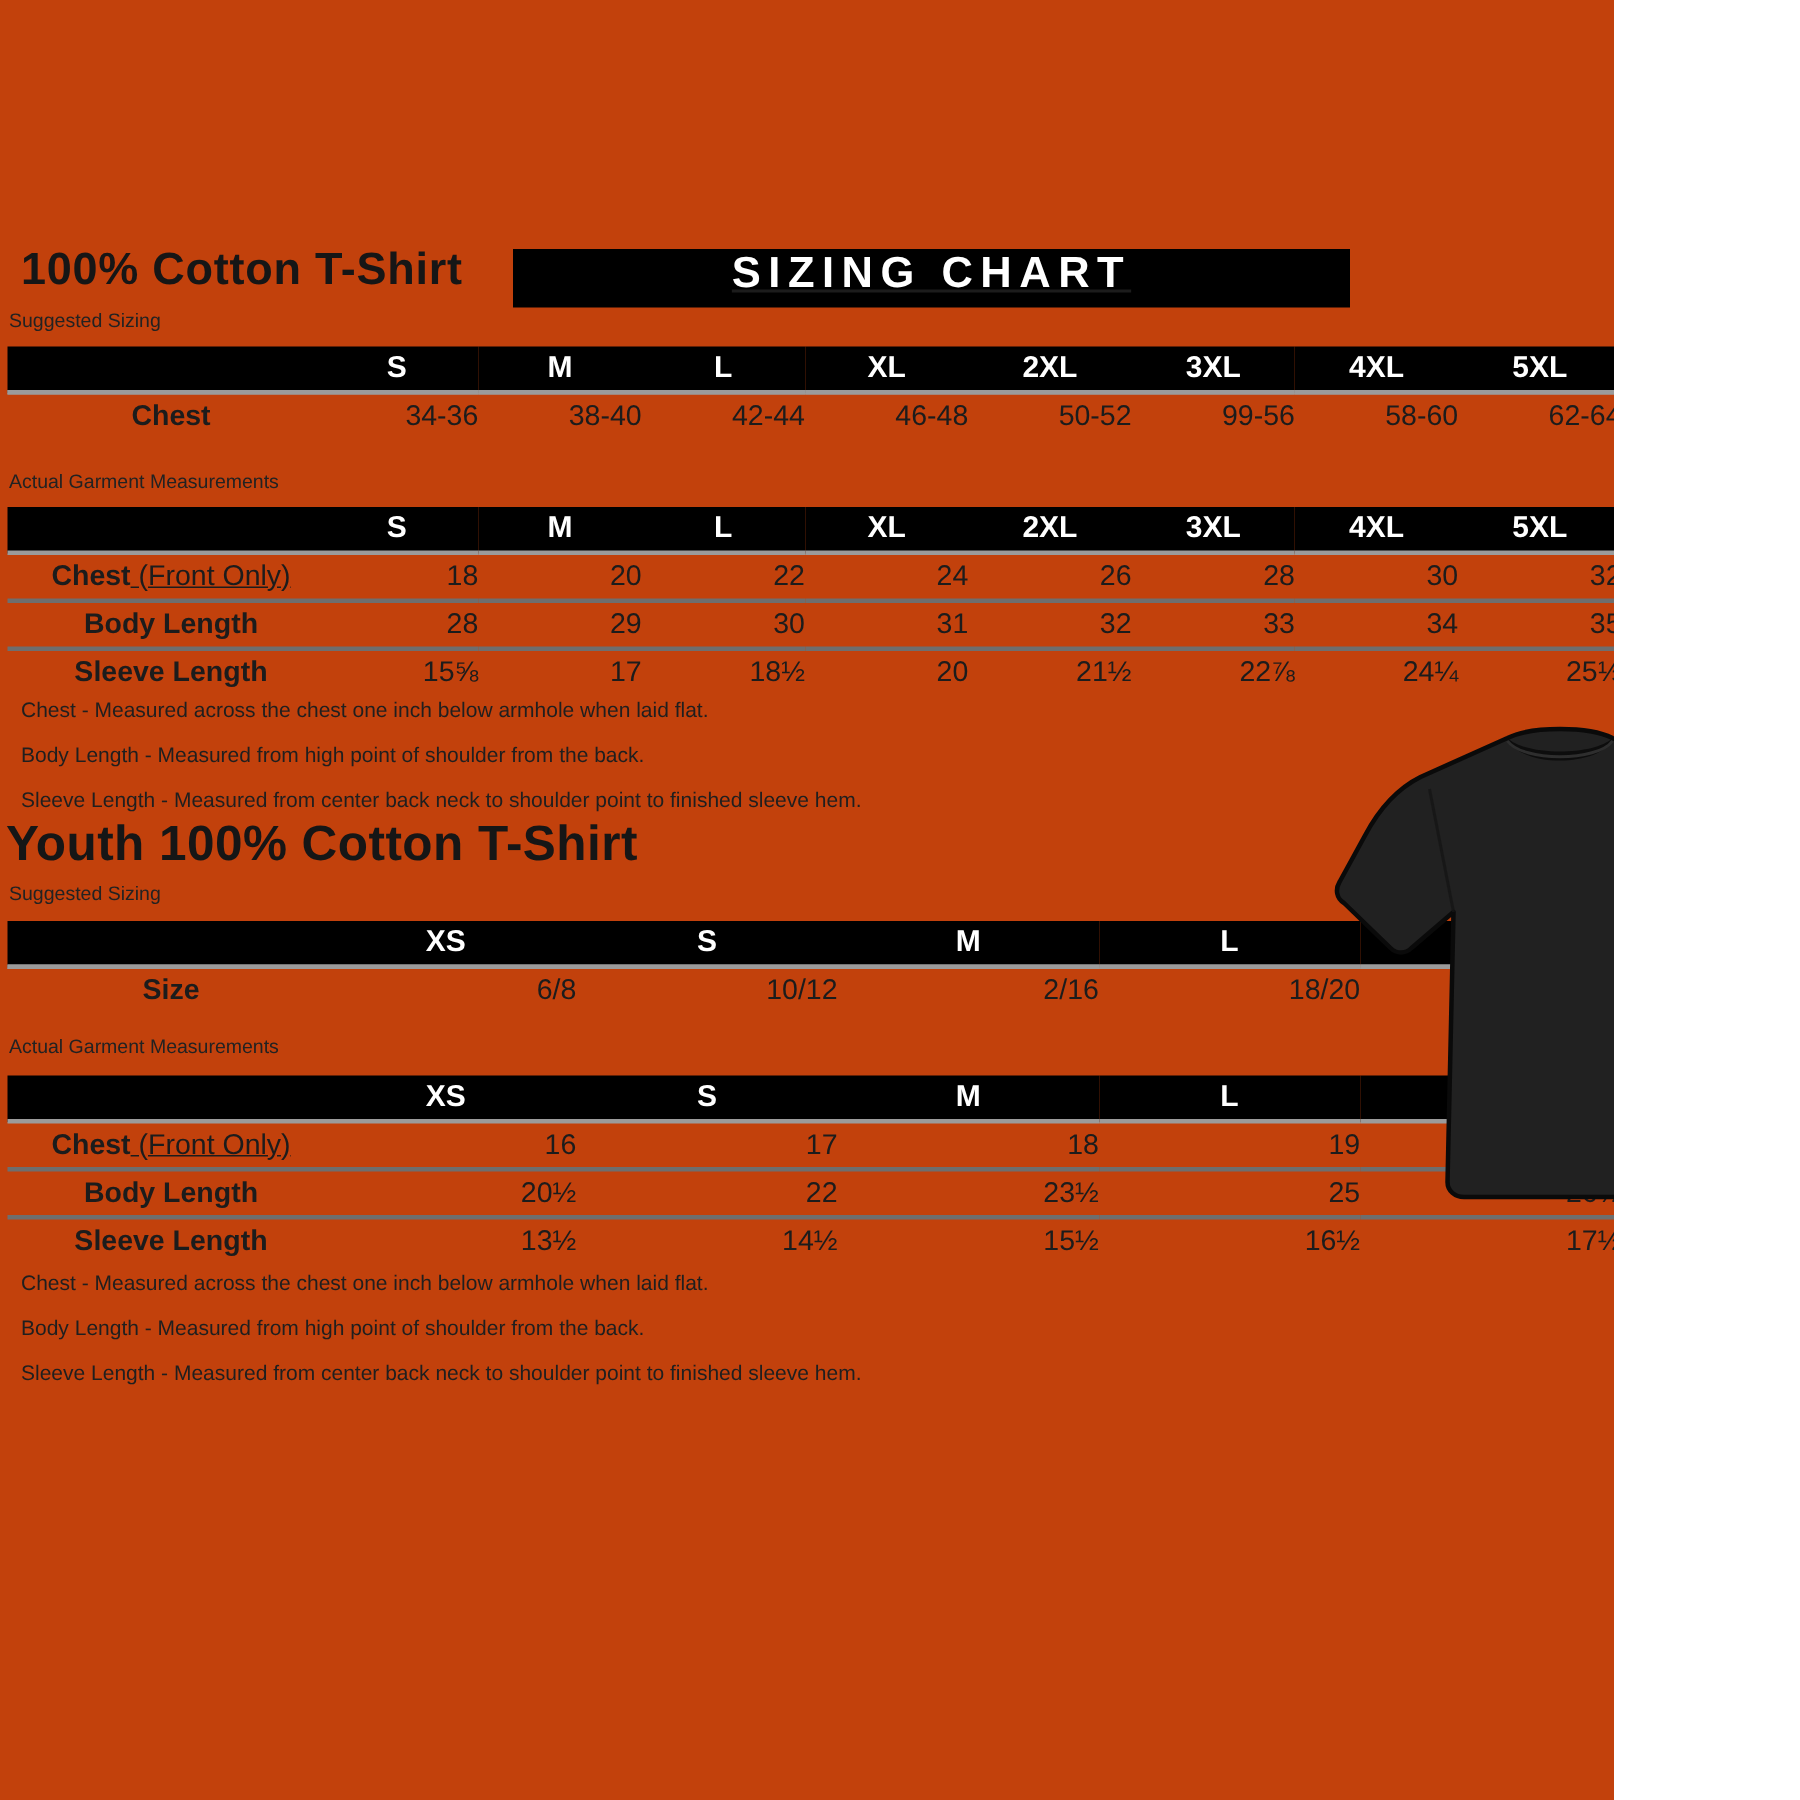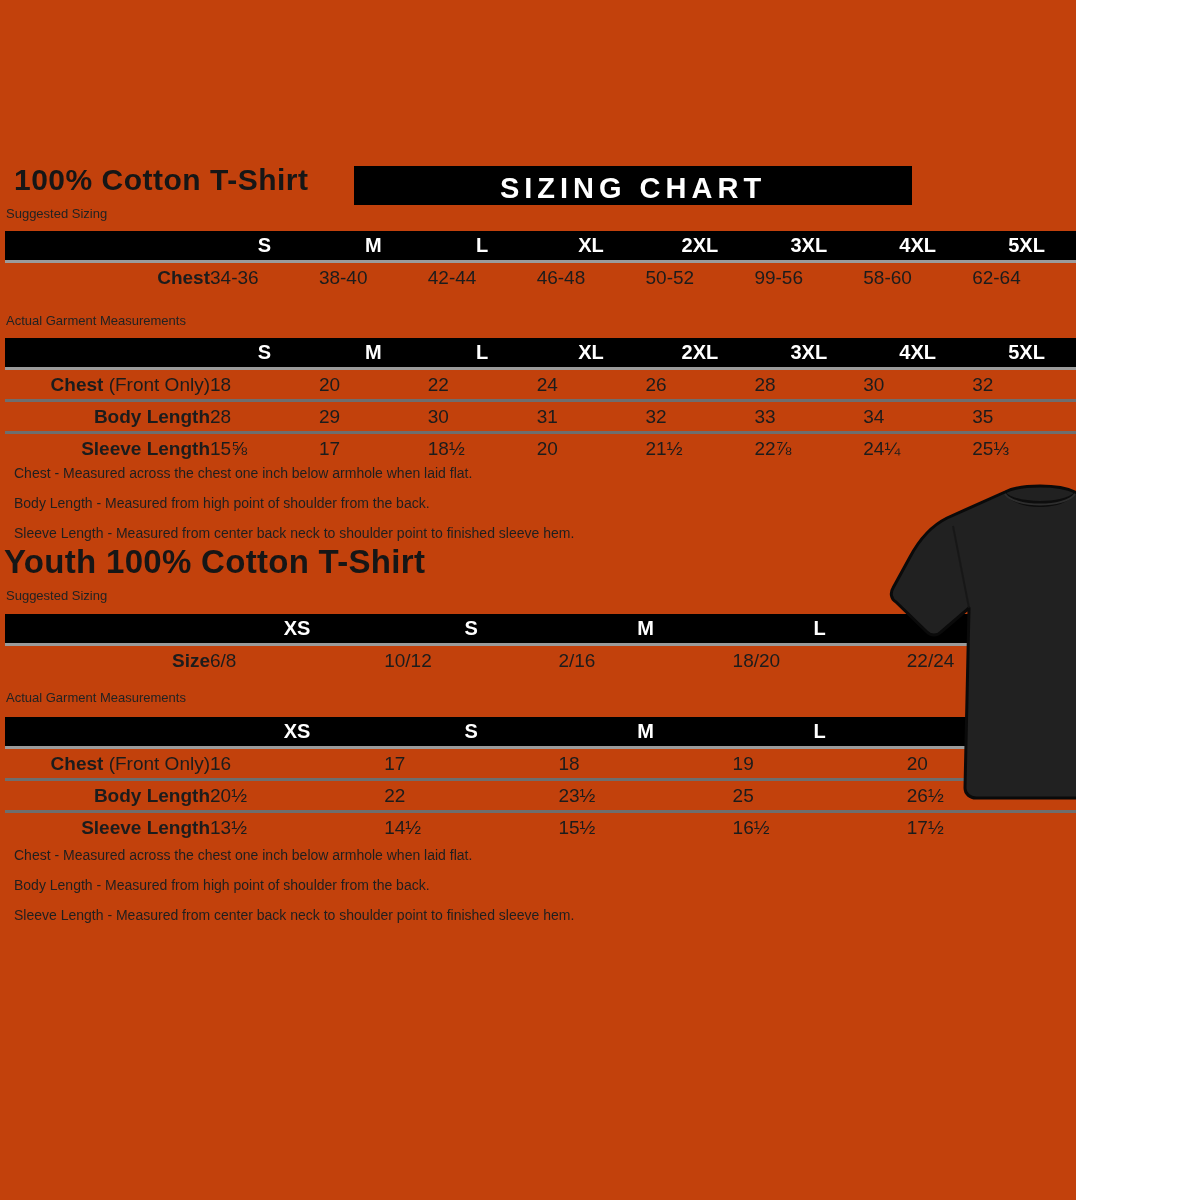--- a/index.html
+++ b/index.html
@@ -3,42 +3,42 @@
 <meta charset="utf-8">
 <style>
   html,body{margin:0;padding:0;background:#ffffff;}
   .canvas{
     position:relative;width:1076px;height:1200px;background:#c2410c;overflow:hidden;
     font-family:"Liberation Sans","DejaVu Sans",sans-serif;color:#1c1c1c;
   }
   .abs{position:absolute;}
 
   .adult-title{left:14px;top:163px;font-size:30px;font-weight:600;letter-spacing:.5px;color:#161616;}
-  .banner{left:354px;top:166px;width:558px;height:39px;background:#000;
-          display:flex;align-items:flex-end;justify-content:center;}
+  .banner{left:342px;top:166px;width:558px;height:39px;background:#000;
+          display:flex;align-items:flex-start;justify-content:center;text-decoration:underline;}
   .banner span{color:#fff;font-weight:bold;font-size:29px;letter-spacing:5px;}
 
   .sec-label{font-size:13px;color:#222;}
   .lbl-a-sug{left:6px;top:206px;}
   .lbl-a-act{left:6px;top:313px;}
   .lbl-y-sug{left:6px;top:588px;}
   .lbl-y-act{left:6px;top:690px;}
 
   .tbl-a-sug{left:5px;top:231px;width:1143px;}
   .tbl-a-act{left:5px;top:338px;width:1143px;}
   .tbl-y-sug{left:5px;top:614px;width:800px;}
   .tbl-y-act{left:5px;top:717px;width:800px;}
 
   table.size-table{border-collapse:collapse;table-layout:fixed;width:100%;}
   .size-table thead tr{background:#000;border-bottom:3px solid #9b9b9b;}
   .size-table th{color:#fff;font-weight:bold;font-size:20px;height:29px;padding:0;text-align:center;}
   .size-table th.corner{width:205px;}
-  .size-table td{font-size:19px;height:29px;padding:0;text-align:left;color:#1c1c1c;}
-  .size-table td.row-label{text-align:right;padding-left:13px;font-weight:bold;white-space:nowrap;}
-  .size-table td.row-label .suffix{font-weight:normal;}
+  .size-table td{font-size:19px;height:29px;padding:0;text-align:right;color:#1c1c1c;}
+  .size-table td.row-label{text-align:center;padding-left:13px;font-weight:bold;white-space:nowrap;}
+  .size-table td.row-label .suffix{font-weight:normal;text-decoration:underline;}
   .size-table tbody tr + tr{border-top:3px solid #6e6e6e;}
 
   .notes{font-size:14px;line-height:30px;color:#1f1f1f;}
   .notes-a{left:14px;top:458px;}
   .notes-y{left:14px;top:840px;}
 
   .youth-title{left:4px;top:543px;font-size:33px;font-weight:bold;color:#161616;letter-spacing:.3px;}
 
   .tshirt-wrap{left:885px;top:472px;width:310px;height:335px;}
 </style>

